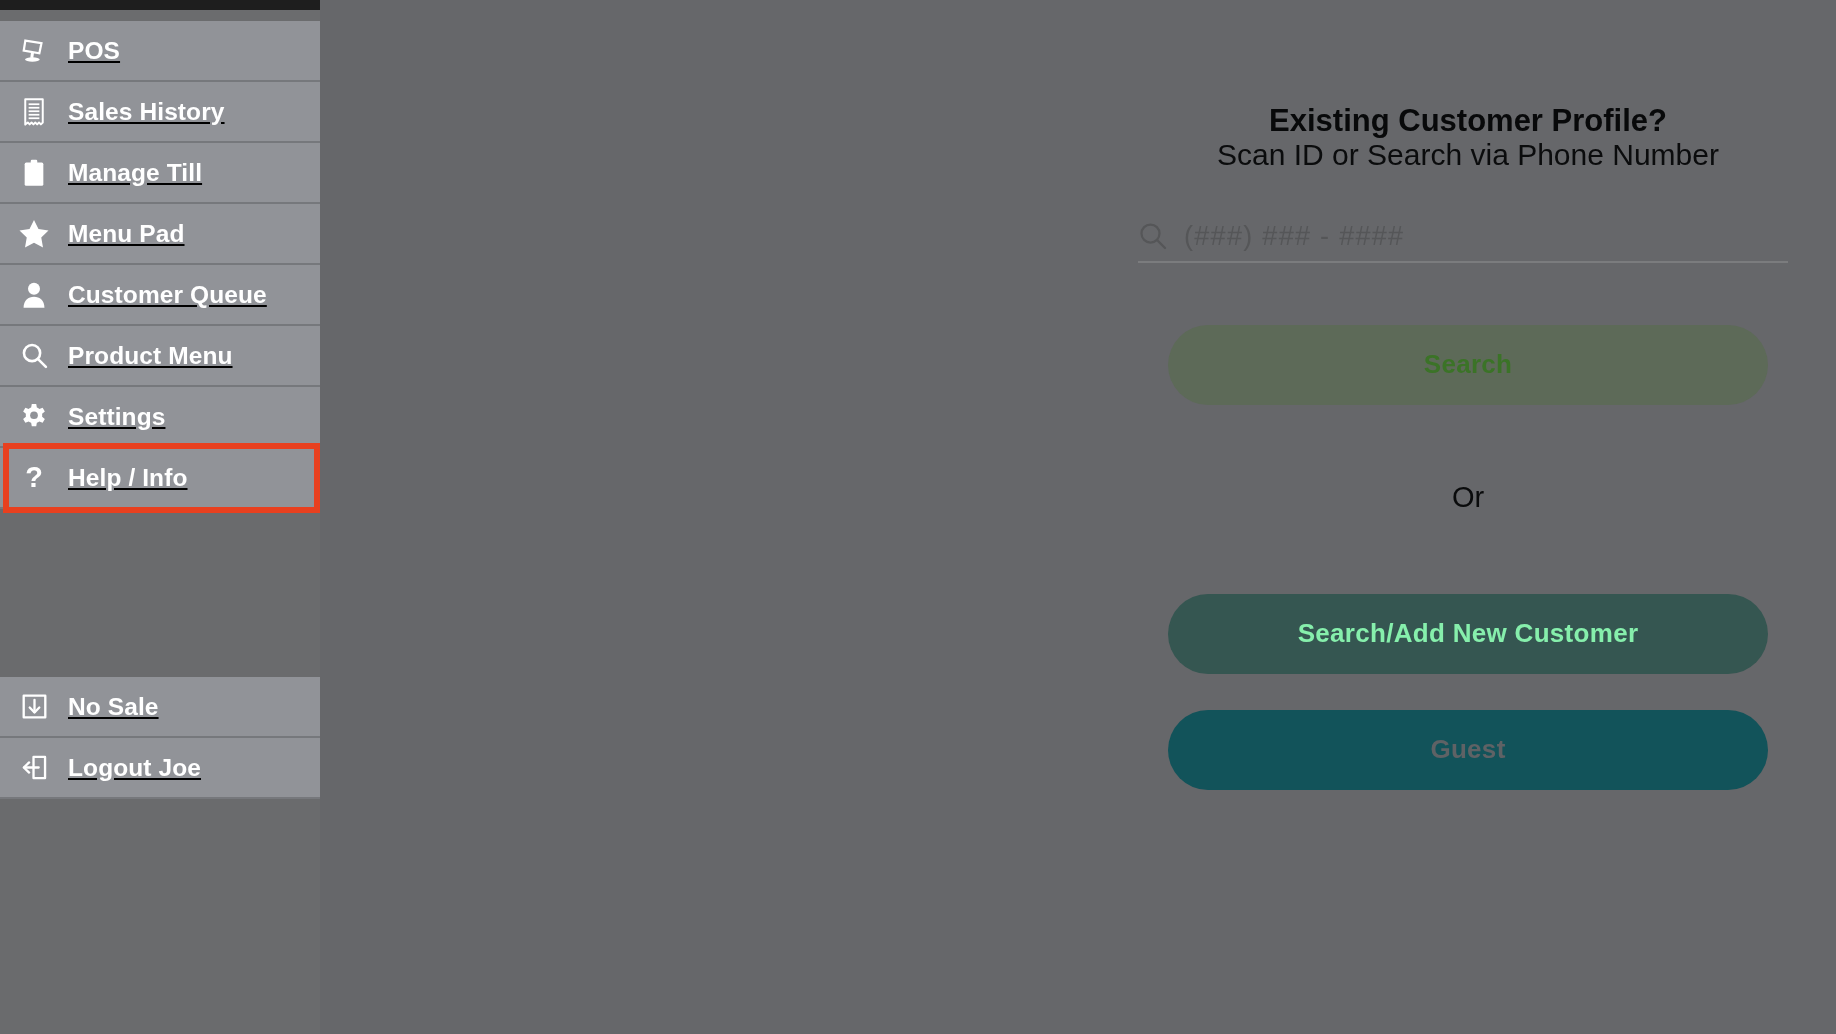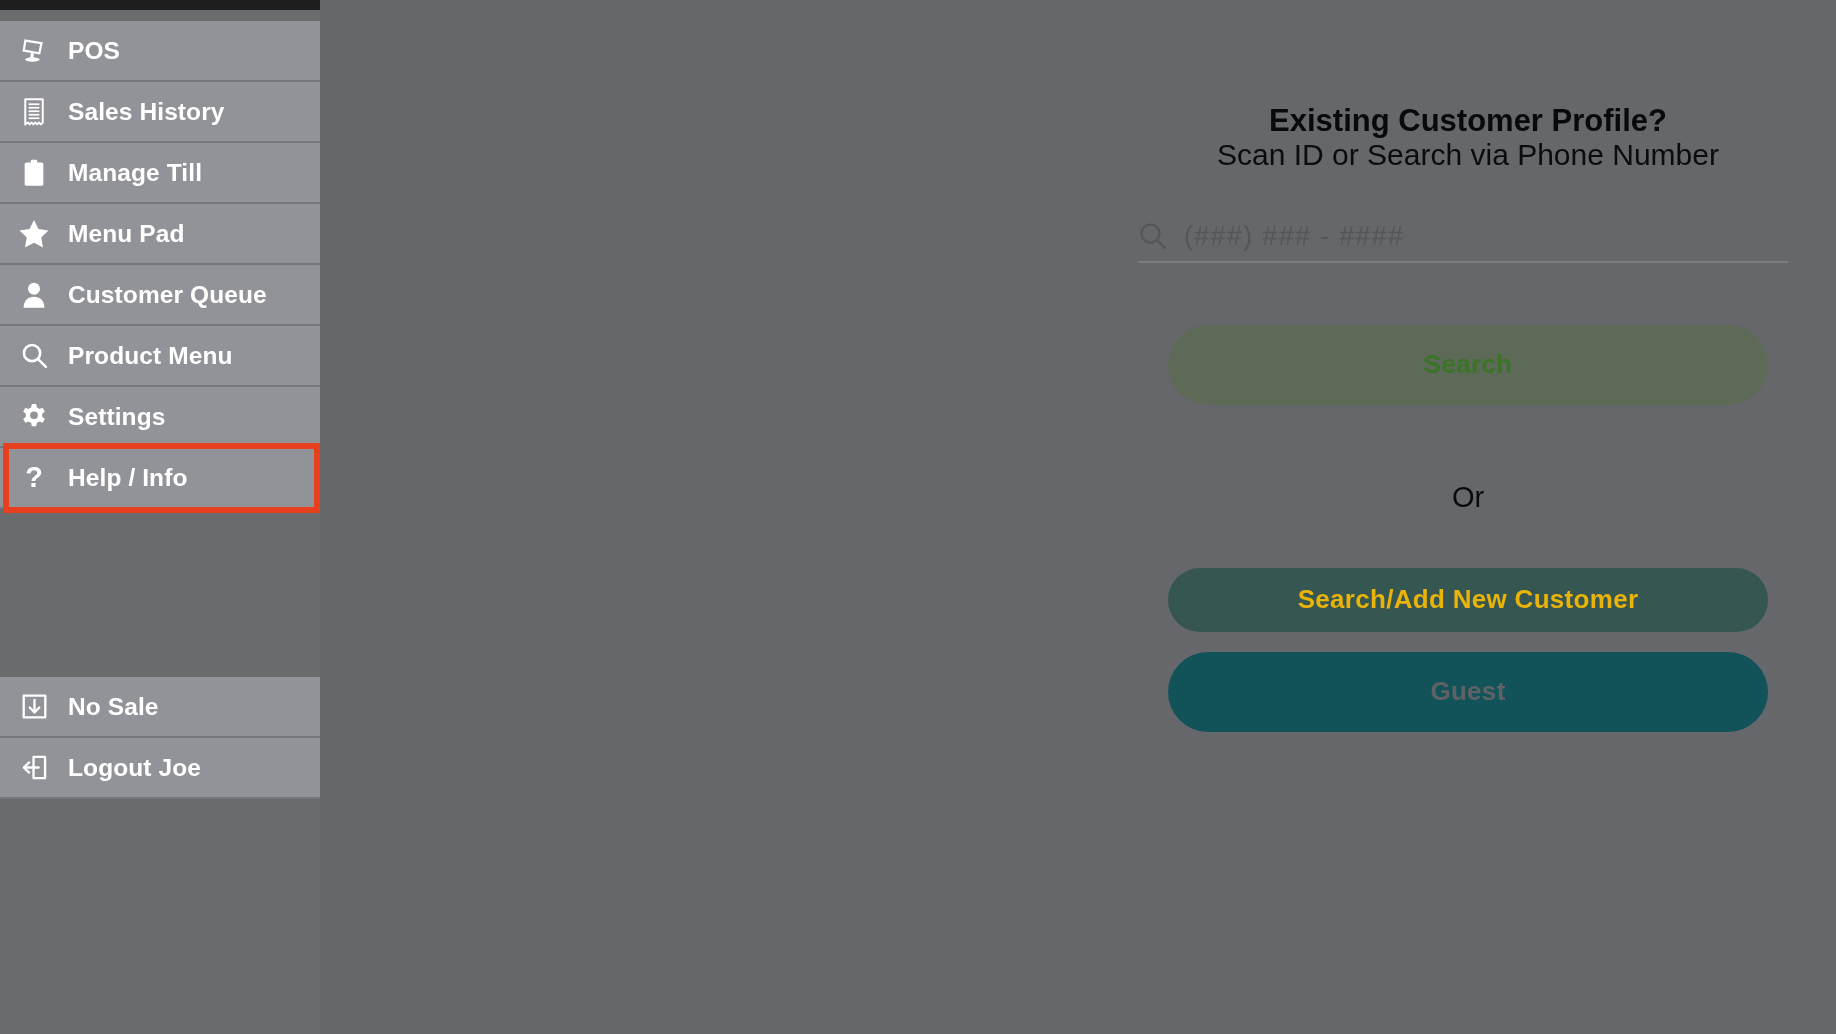--- a/index.html
+++ b/index.html
@@ -26,21 +26,21 @@
     width: 320px; height: 11px;
     background: #6b6c6e;
   }
 
   
   .sidebar {
     position: absolute; left: 0; top: 21px;
     width: 320px; height: 1013px;
     background: #6a6b6d;
   }
-  .nav-group { width: 256px; }
+  .nav-group { width: 256px; text-decoration: underline; }
   .nav-item {
     position: relative;
     display: flex;
     align-items: center;
     width: 320px;
     height: 61px;
     background: #919398;
     border-bottom: 2px solid #76787c;
     color: #ffffff;
   }
@@ -149,28 +149,28 @@
     background: #5d6a58;
     color: #3b7327;
   }
   .or-text {
     text-align: center;
     font-size: 29px;
     color: #0a0b0c;
     margin-top: 76px;
   }
   .btn-new-customer {
-    height: 64px;
-    margin-top: 54px;
+    height: 80px;
+    margin-top: 80px;
     background: #355651;
-    color: #eab308;
+    color: #86efac;
   }
   .btn-guest {
     height: 80px;
-    margin-top: 20px;
+    margin-top: 36px;
     background: #12535a;
     color: #5f6265;
   }
 </style>
 </head>
 <body>
 
 <div id="app">
 
   <div class="top-dark-strip"></div>

